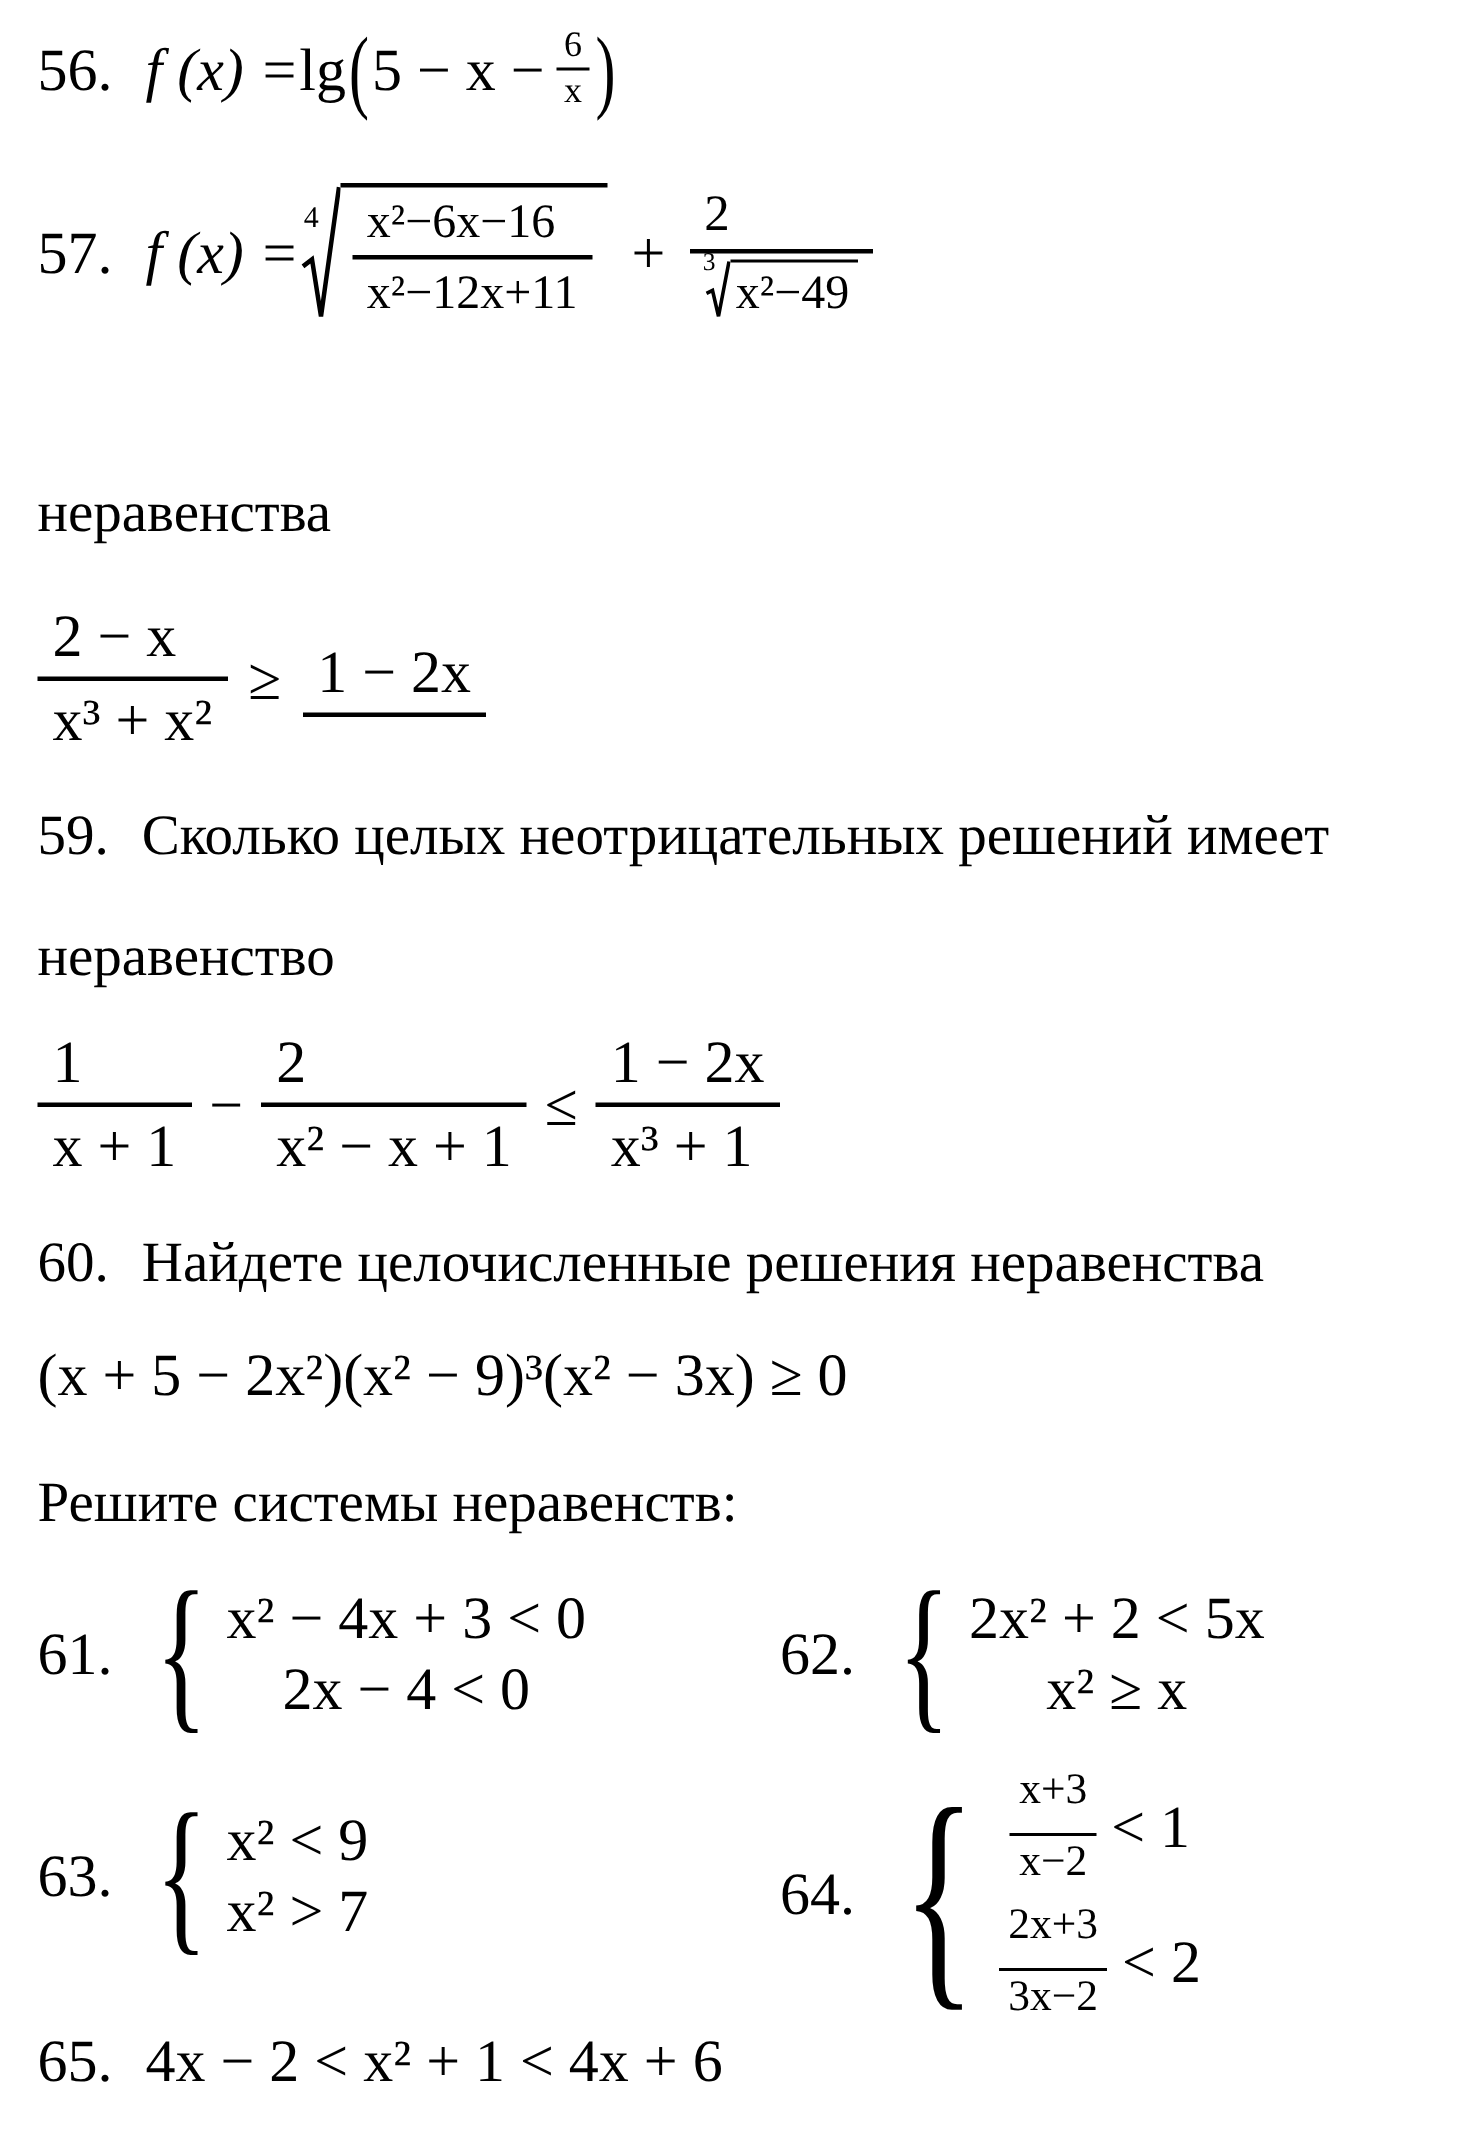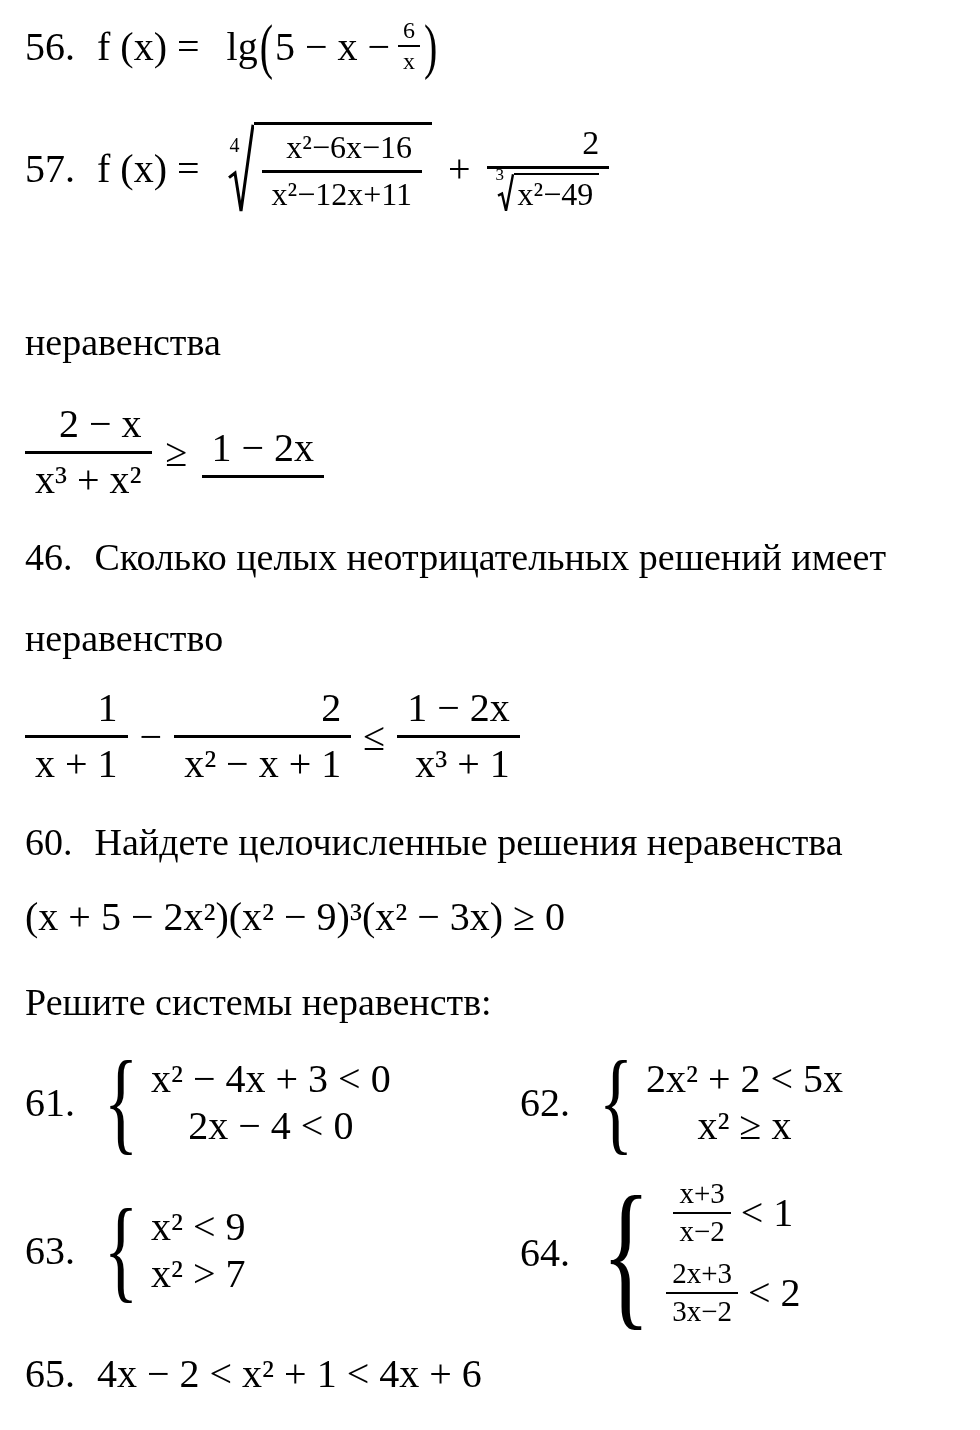--- a/index.html
+++ b/index.html
@@ -5,24 +5,24 @@
   html,body { margin:0; padding:0; background:#ffffff; }
   .page {
     position:relative; width:980px; height:1430px; overflow:hidden;
     background:#ffffff; color:#000000;
     font-family:"Liberation Serif","DejaVu Serif",serif;
     font-size:38px; white-space:nowrap;
   }
   .block { position:absolute; display:flex; align-items:center; }
   .plabel { margin-right:22px; }
   .math { font-size:40px; }
-  .it { margin-right:27px; }
-
-  
-  .frac { display:inline-block; text-align:right; line-height:1.12; vertical-align:middle; }
+  .it { font-style:italic; margin-right:0; }
+
+  
+  .frac { display:inline-block; text-align:left; line-height:1.12; vertical-align:middle; }
   .frac .num { display:block; border-bottom:3px solid #000; padding:0 10px 4px; }
   .frac .den { display:block; padding:4px 10px 0; }
 
   
   .sfrac { display:inline-block; text-align:center; font-size:24px; line-height:1.05; vertical-align:-18px; margin:0 2px; }
   .sfrac .num { display:block; border-bottom:2px solid #000; padding:0 5px 2px; }
   .sfrac .den { display:block; padding:2px 5px 0; }
 
   .bigp { display:inline-block; transform:scaleY(1.55); margin:0 2px; }
 
@@ -43,21 +43,21 @@
 
   
   .system { display:inline-flex; align-items:center; }
   .brace { display:inline-block; line-height:1; transform:scale(0.72,1.15); transform-origin:center; margin-right:6px; font-weight:400; }
   .brace.h2 { font-size:100px; }
   .brace.h3 { font-size:142px; }
   .sysrows { display:inline-flex; flex-direction:column; align-items:center; }
   .sysrows > span { line-height:1.18; }
   .f64row { display:inline-flex; align-items:center; }
   .f64row .frac { font-size:29px; line-height:1.1; }
-  .f64row .frac .num { border-bottom-width:2.5px; padding:0 6px 2px; }
+  .f64row .frac .num { border-bottom-width:2.5px; padding:0 6px 12px; }
   .f64row .frac .den { padding:2px 6px 0; }
   .f64row .rel { font-size:40px; margin-left:10px; }
   .f64rows > .f64row + .f64row { margin-top:10px; }
 </style>
 </head>
 <body>
 
 <div class="page">
 
   <div class="block math" style="top:18px;left:25px">
@@ -111,21 +111,21 @@
       <span class="num">2 − x</span>
       <span class="den">x³ + x²</span>
     </span>
     <span style="margin:0 14px">≥</span>
     <span class="frac">
       <span class="num">1 − 2x</span>
     </span>
   </div>
 
   <div class="block" style="top:535px;left:25px">
-    <span class="plabel">46.</span>
+    <span class="plabel">59.</span>
     <span>Сколько целых неотрицательных решений имеет</span>
   </div>
   <div class="block" style="top:616px;left:25px">
     <span>неравенство</span>
   </div>
   <div class="block math" style="top:686px;left:25px">
     <span class="frac">
       <span class="num">1</span>
       <span class="den">x + 1</span>
     </span>

